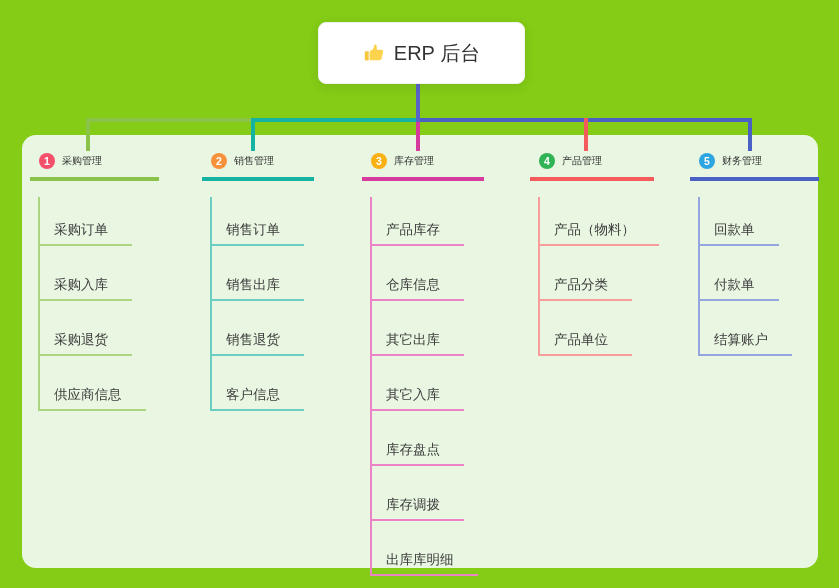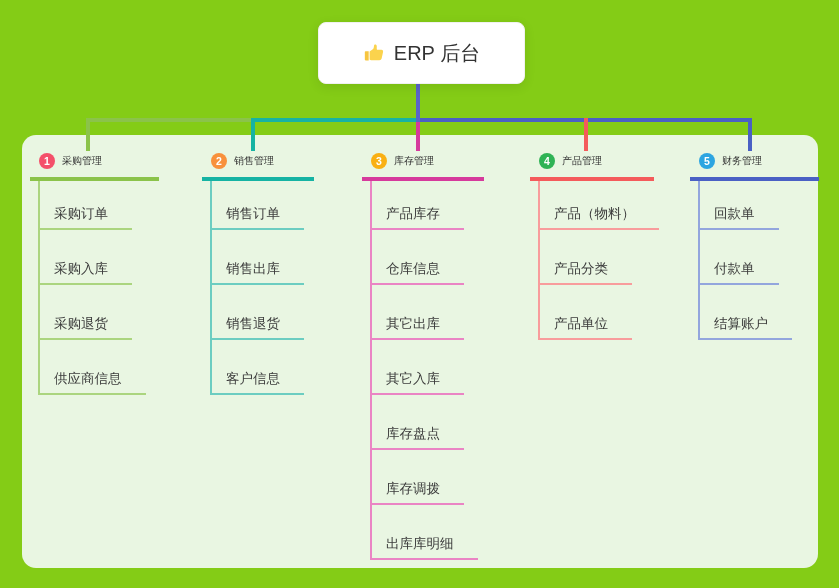--- a/index.html
+++ b/index.html
@@ -25,21 +25,21 @@
 
   
   .branch{position:absolute;top:150px;z-index:3;}
   .branch-head{display:flex;align-items:center;gap:7px;padding:0 0 5px 9px;
                border-bottom:4px solid #888;cursor:default;}
   .badge{width:16px;height:16px;border-radius:50%;flex:0 0 16px;
          color:#ffffff;font-size:10.5px;line-height:16px;text-align:center;font-weight:bold;}
   .branch-label{font-size:10px;line-height:22px;color:#333333;white-space:nowrap;text-align:right;}
   .children{margin-left:8px;border-left:2px solid #ccc;}
   .child{width:fit-content;padding:29px 24px 5px 14px;border-bottom:2px solid #ccc;}
-  .child:first-child{padding-top:23px;}
+  .child:first-child{padding-top:23px;margin-top:16px;}
   .child span{display:inline-block;font-size:13.5px;line-height:19px;color:#3b3b3b;white-space:nowrap;}
 </style>
 </head>
 <body>
 
 <div id="canvas">
 
   <div class="panel"></div>
 
   <div id="connectors">

